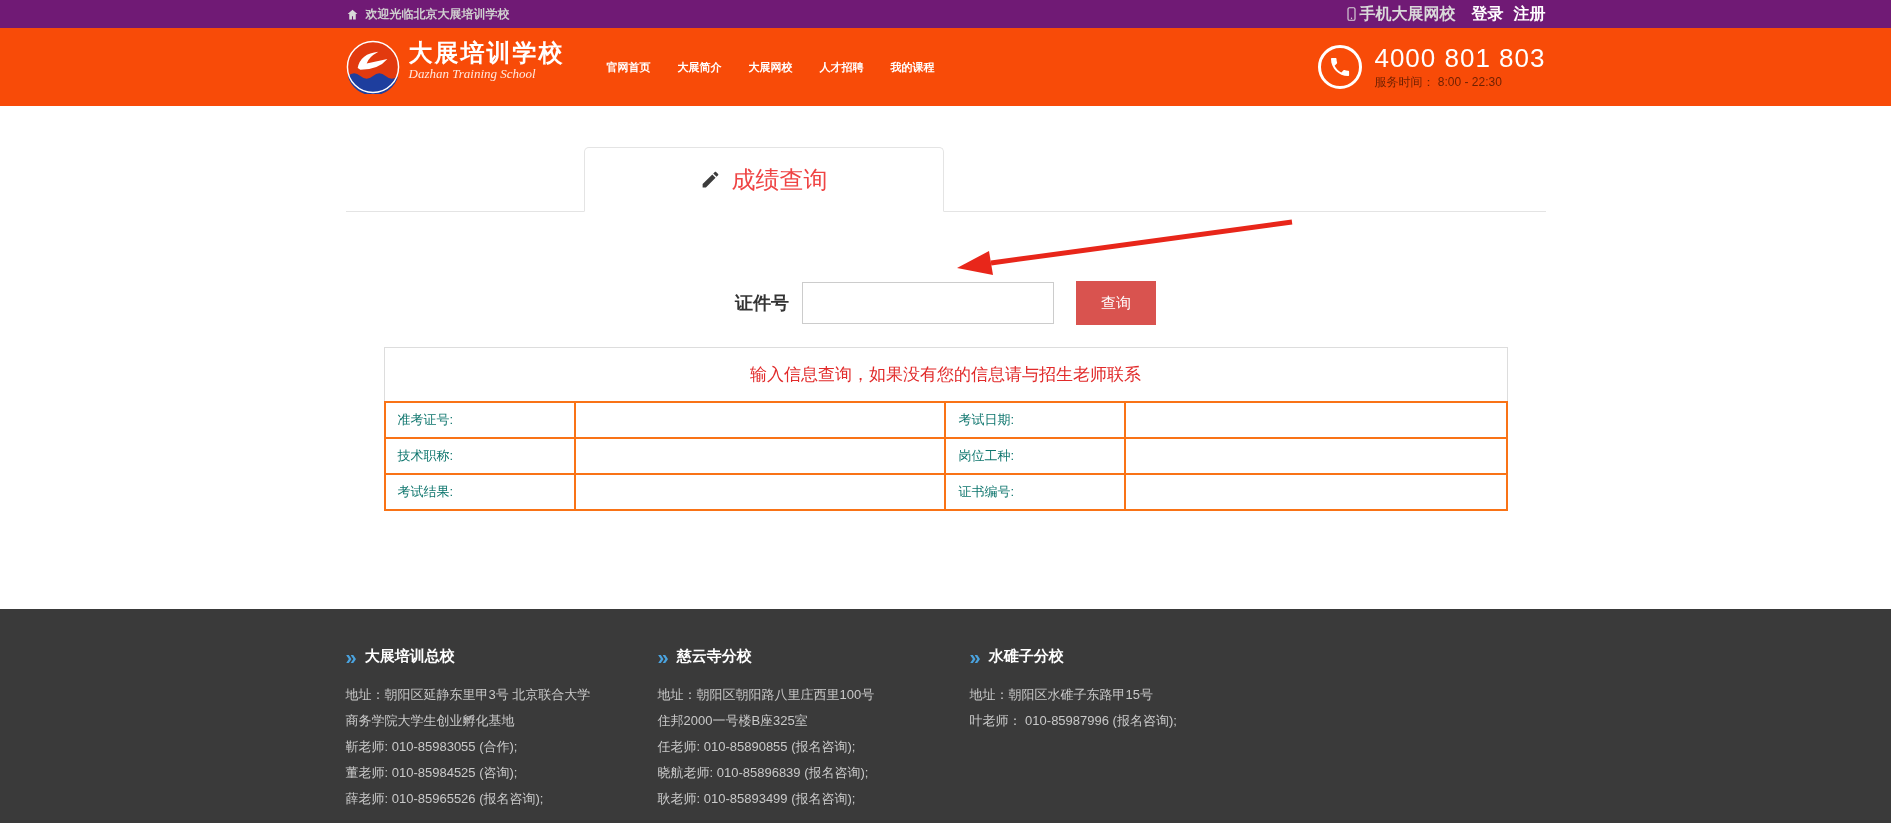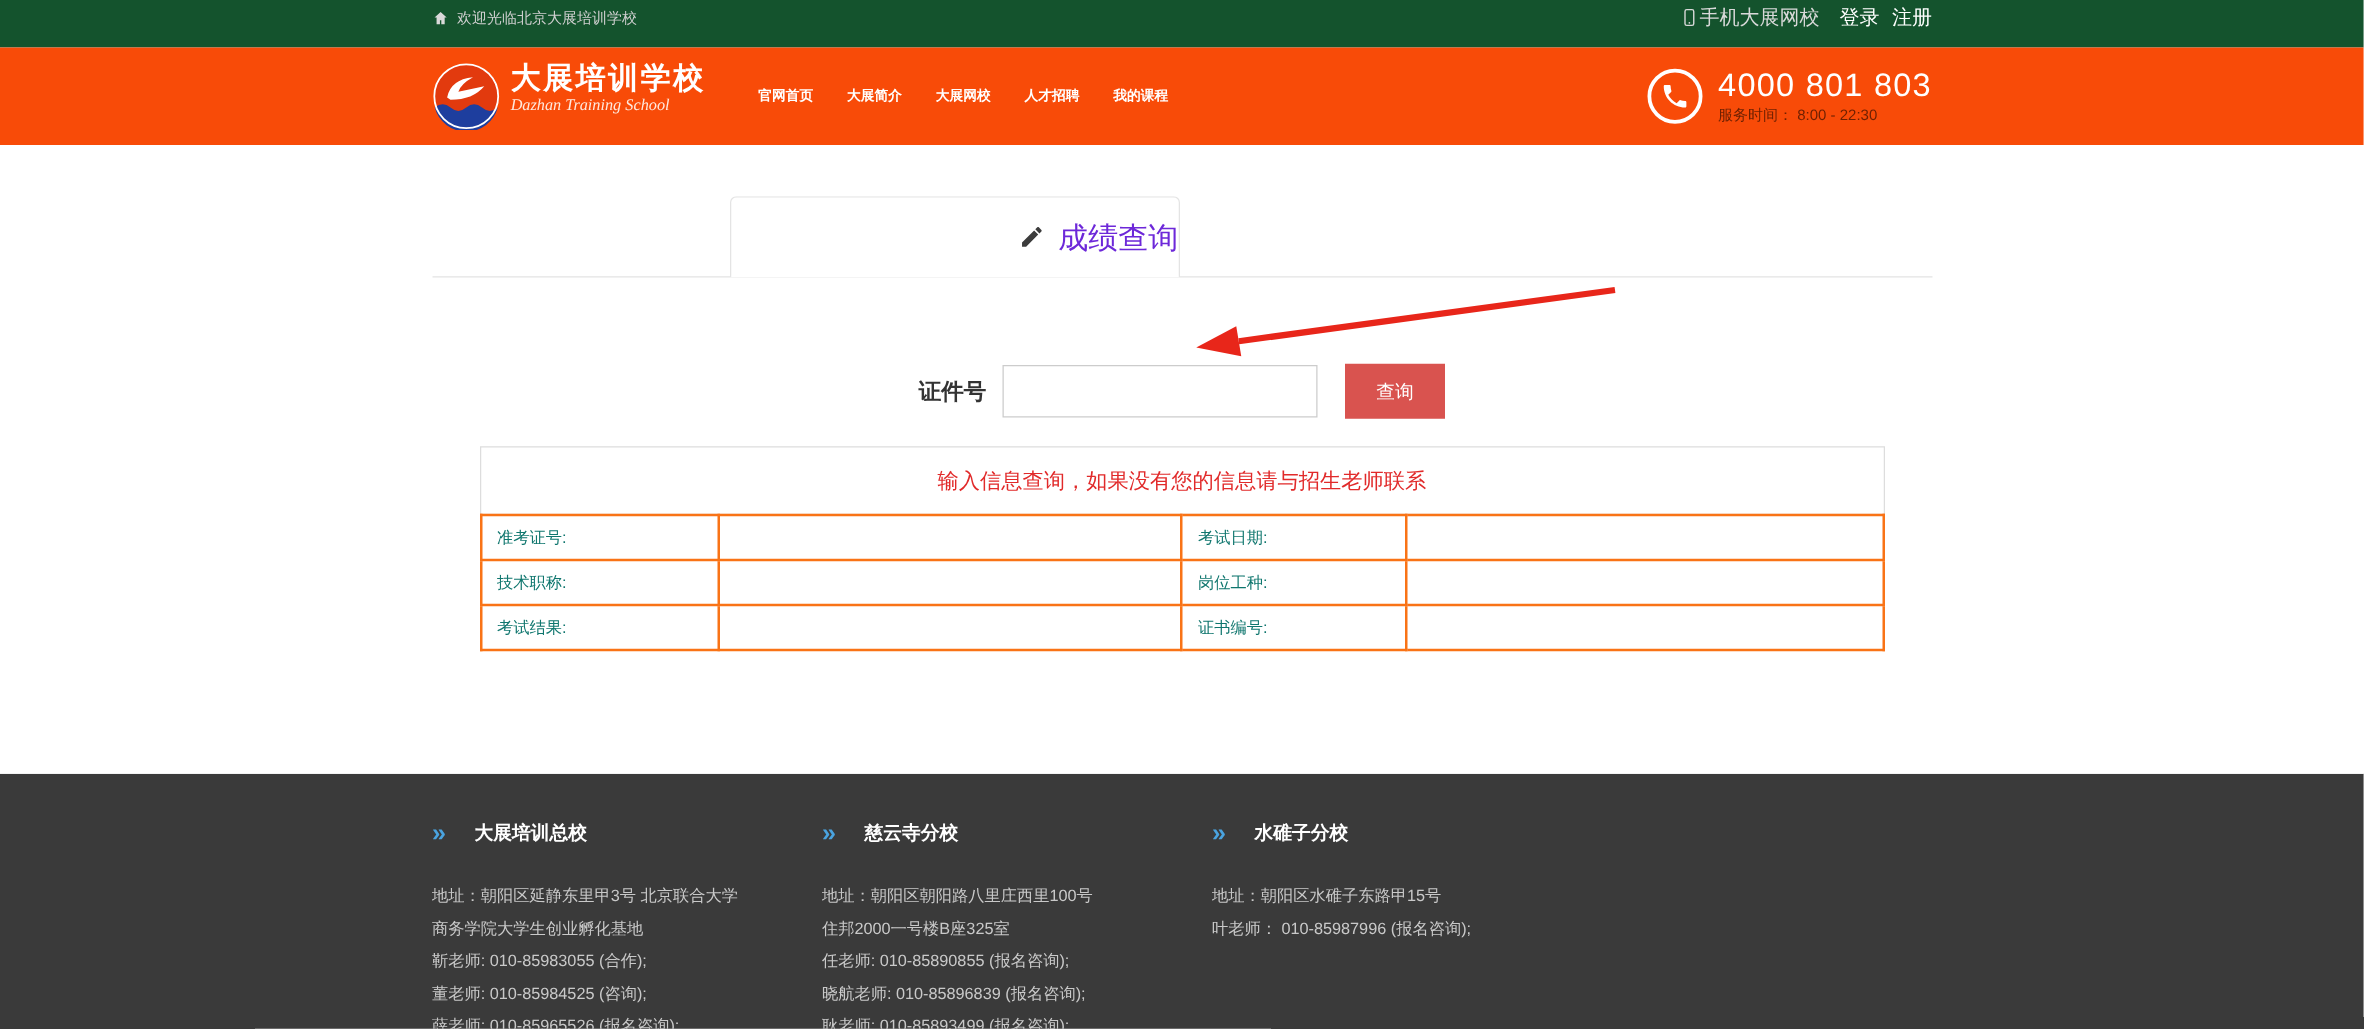--- a/index.html
+++ b/index.html
@@ -4,21 +4,21 @@
 <style>
   * { margin:0; padding:0; box-sizing:border-box; }
   body {
     width:1891px; height:823px; overflow:hidden; background:#fff;
     font-family:"Liberation Sans","DejaVu Sans",sans-serif;
     position:relative;
   }
   .container { width:1200px; margin:0 auto; }
 
   
-  .topbar { height:38px; background:#14532d; }
+  .topbar { height:28px; background:#701a75;font-weight:bold; }
   .topbar .container { height:28px; display:flex; align-items:center; justify-content:space-between; }
   .topbar-left { display:flex; align-items:center; gap:7px; color:#cfcfcf; font-size:12px; }
   .topbar-right { display:flex; align-items:center; gap:16px; font-size:16px; }
   .mobile-link { display:flex; align-items:center; gap:4px; color:#d9d9d9; cursor:pointer; }
   .auth-link { color:#ffffff; cursor:pointer; }
   .auth-link + .auth-link { margin-left:-6px; }
 
   
   .header { height:78px; background:#f84b08; }
   .header .container { height:78px; display:flex; align-items:center; }
@@ -30,22 +30,22 @@
   .phone-box { margin-left:auto; display:flex; align-items:center; gap:12px; }
   .phone-circle { width:44px; height:44px; border:3px solid #fff; border-radius:50%;
     display:flex; align-items:center; justify-content:center; }
   .phone-num { color:#fff; font-size:26px; letter-spacing:1px; line-height:28px; }
   .phone-hours { color:rgba(70,20,0,.78); font-size:12px; margin-top:2px; }
 
   
   .main { height:503px; position:relative; background:#fff; }
   .tabs-row { display:flex; height:65px; border-bottom:1px solid #e4e4e4; padding-top:0; }
   .tabs-wrap { padding-top:41px; }
-  .tab { display:flex; align-items:center; justify-content:flex-end; gap:11px;
-    font-size:24px; color:#6d28d9; cursor:pointer; }
+  .tab { display:flex; align-items:center; justify-content:center; gap:11px;
+    font-size:24px; color:#ef4444; cursor:pointer; }
   .tab-active { margin-left:238px; width:360px; background:#fff;
     border:1px solid #e4e4e4; border-bottom:1px solid #fff; margin-bottom:-1px;
     border-radius:5px 5px 0 0; }
   .tab-inactive { width:356px; }
 
   .arrow-annotation { position:absolute; left:945px; top:106px; pointer-events:none; }
 
   .form-row { margin-top:69px; display:flex; align-items:center; justify-content:center; height:44px; }
   .form-label { font-size:18px; font-weight:bold; color:#333; margin-right:13px; }
   .form-input { width:252px; height:42px; border:1px solid #ccc; font-size:16px; padding:0 10px; outline:none; }
@@ -56,21 +56,21 @@
   .notice-box { border:1px solid #ddd; height:55px; display:flex; align-items:center; justify-content:center;
     color:#e12a2a; font-size:17px; }
   .result-table { width:100%; border-collapse:collapse; margin-top:-1px; table-layout:fixed; }
   .result-table td { border:2px solid #f97316; height:36px; font-size:13px; color:#0f766e; padding-left:12px; }
   .col-l1 { width:17%; } .col-v1 { width:33%; } .col-l2 { width:16%; } .col-v2 { width:34%; }
 
   
   .footer { height:214px; background:#3a3a3a; padding-top:38px; }
   .footer .container { display:flex; }
   .f-col-0 { width:26%; } .f-col-1 { width:26%; } .f-col-2 { width:28%; } .f-col-3 { width:20%; }
-  .f-title { display:flex; align-items:center; gap:23px; color:#fff; font-size:15px; font-weight:bold; margin-bottom:28px; }
+  .f-title { display:flex; align-items:center; gap:8px; color:#fff; font-size:15px; font-weight:bold; margin-bottom:16px; }
   .chev { color:#4aa3df; font-size:20px; font-weight:bold; line-height:14px; }
   .chev::before { content:"\00BB"; }
   .f-line { color:#c9c9c9; font-size:13px; line-height:26px; }
 </style>
 </head>
 <body>
 
 <div class="topbar">
   <div class="container">
     <div class="topbar-left">

